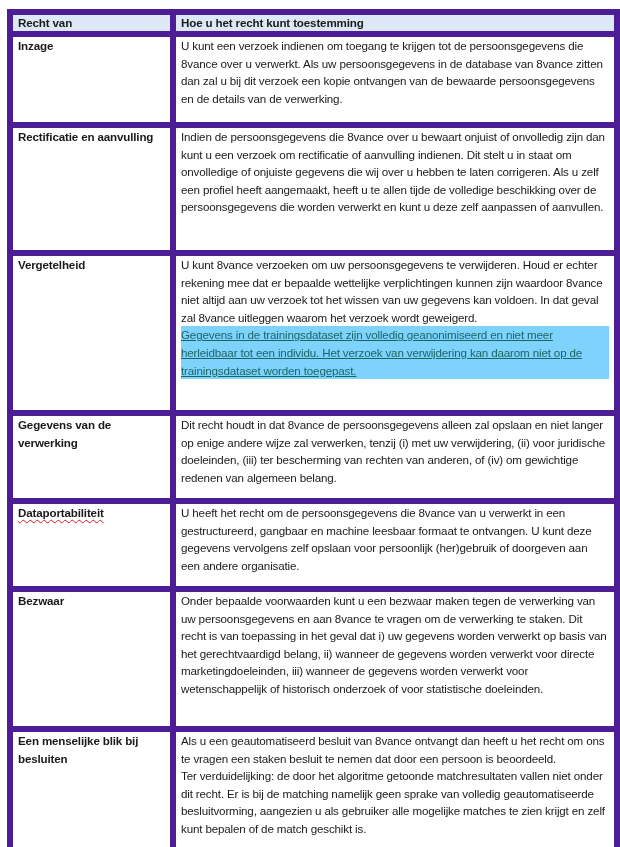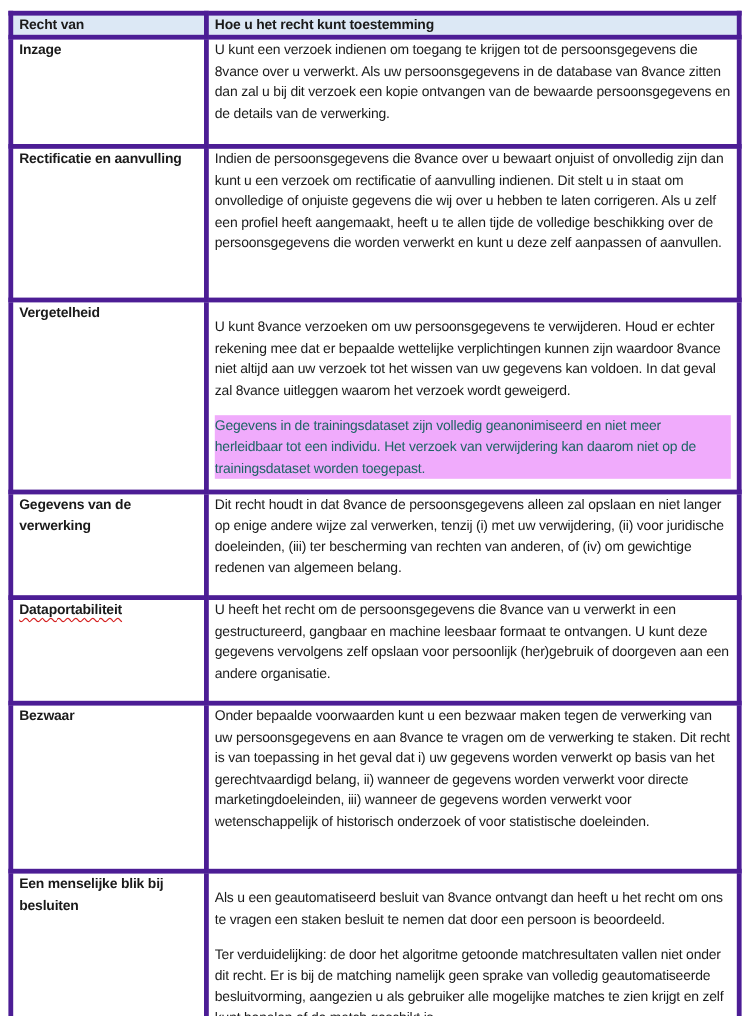--- a/index.html
+++ b/index.html
@@ -4,32 +4,32 @@
 <style>
   html, body { margin: 0; padding: 0; background: #ffffff; }
   body { width: 620px; height: 847px; position: relative; overflow: hidden;
          font-family: "Liberation Sans", "DejaVu Sans", sans-serif; color: #1a1a1a; }
   table.rights {
     position: absolute; left: 7px; top: 9px;
     width: 607px; border-collapse: collapse; table-layout: fixed;
     font-size: 11.6px; line-height: 17.6px; letter-spacing: -0.15px;
   }
   table.rights td, table.rights th {
-    border: 4px solid #4c1d95; vertical-align: top; text-align: left;
+    border: 6px solid #4c1d95; vertical-align: top; text-align: left;
     padding: 0 5px 0 5px;
   }
   col.c1 { width: 163px; }
   col.c2 { width: 444px; }
   thead th { background: #dce8f5; font-weight: bold; height: 16px; line-height: 16px; }
   td.right-name { font-weight: bold; }
   .spell { text-decoration: underline wavy #d42020; text-decoration-thickness: 1px; text-underline-offset: 2px; text-align: center; }
   .note {
-    color: #1d6565; background: #f0abfc;
+    color: #1d6565; text-decoration: underline; background: #7dd3fc;
   }
-  .para { display: block; margin-top: 12px; }
+  .para { display: block; }
 </style>
 </head>
 <body>
 
 <table class="rights">
   <colgroup>
       <col class="c1">
       <col class="c2">
     </colgroup>
   <thead>

